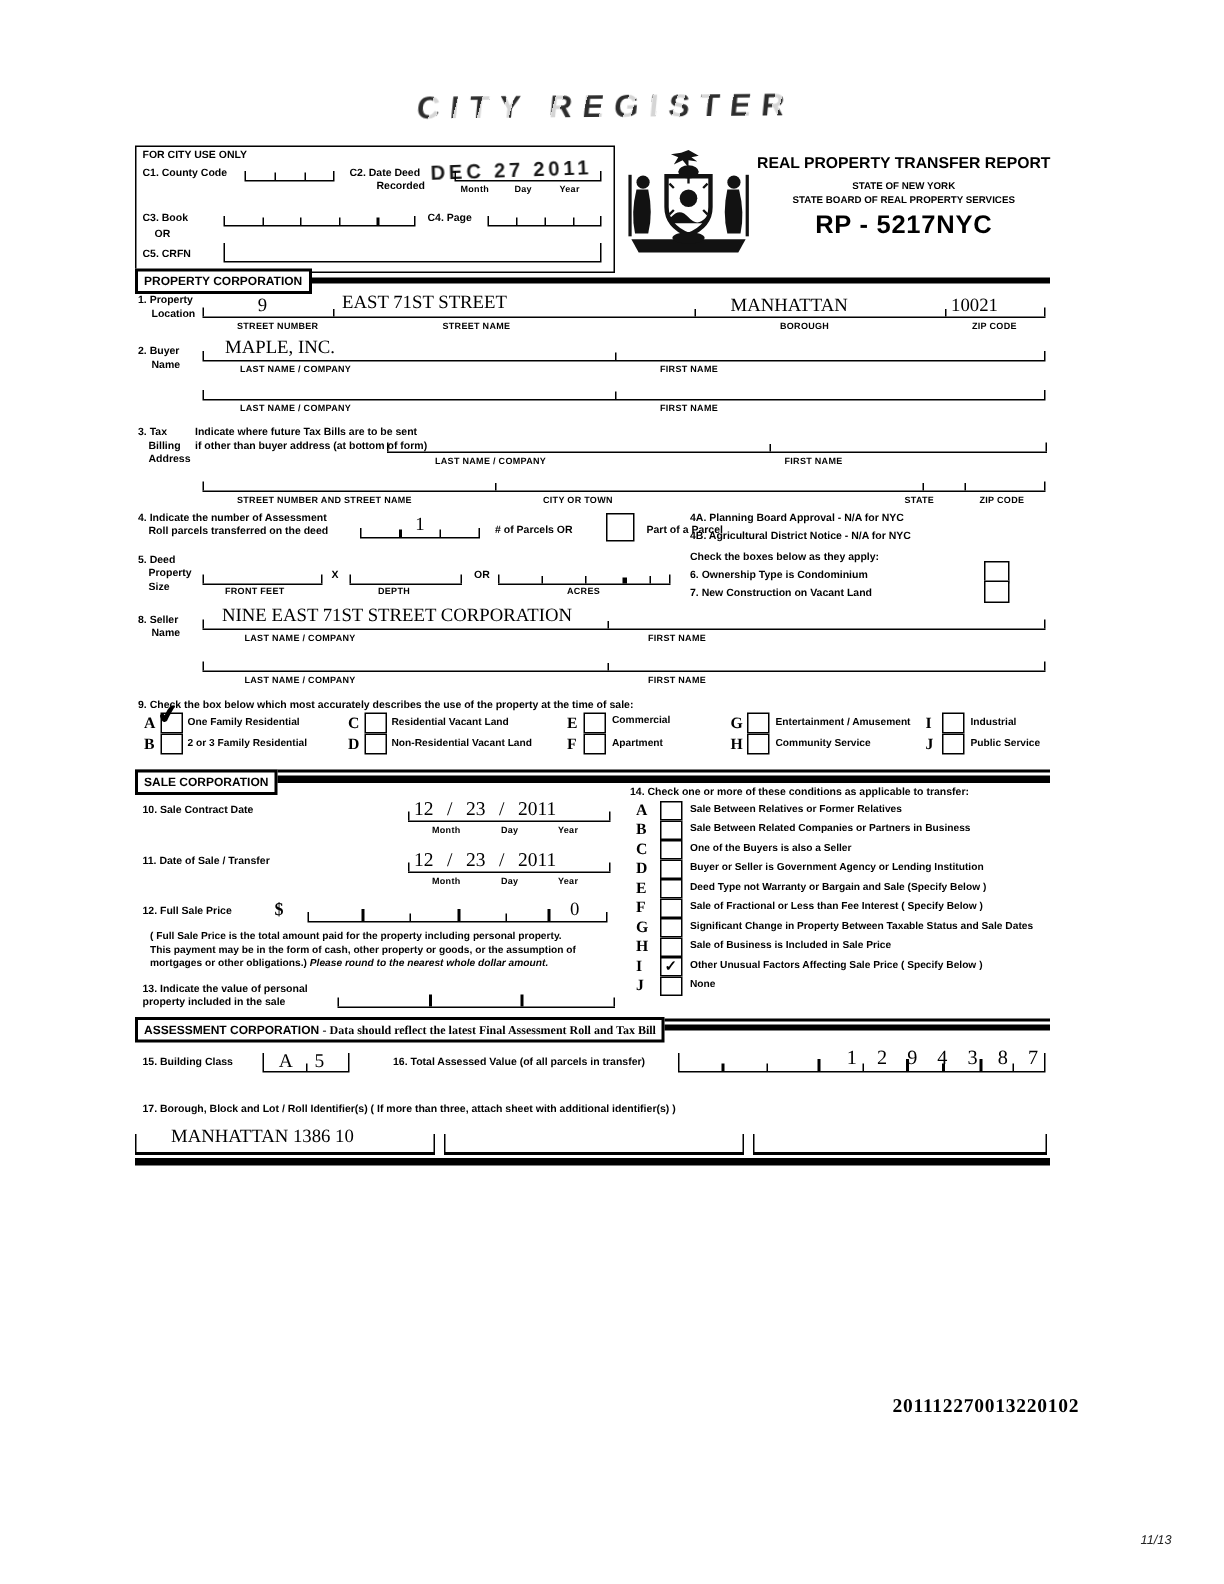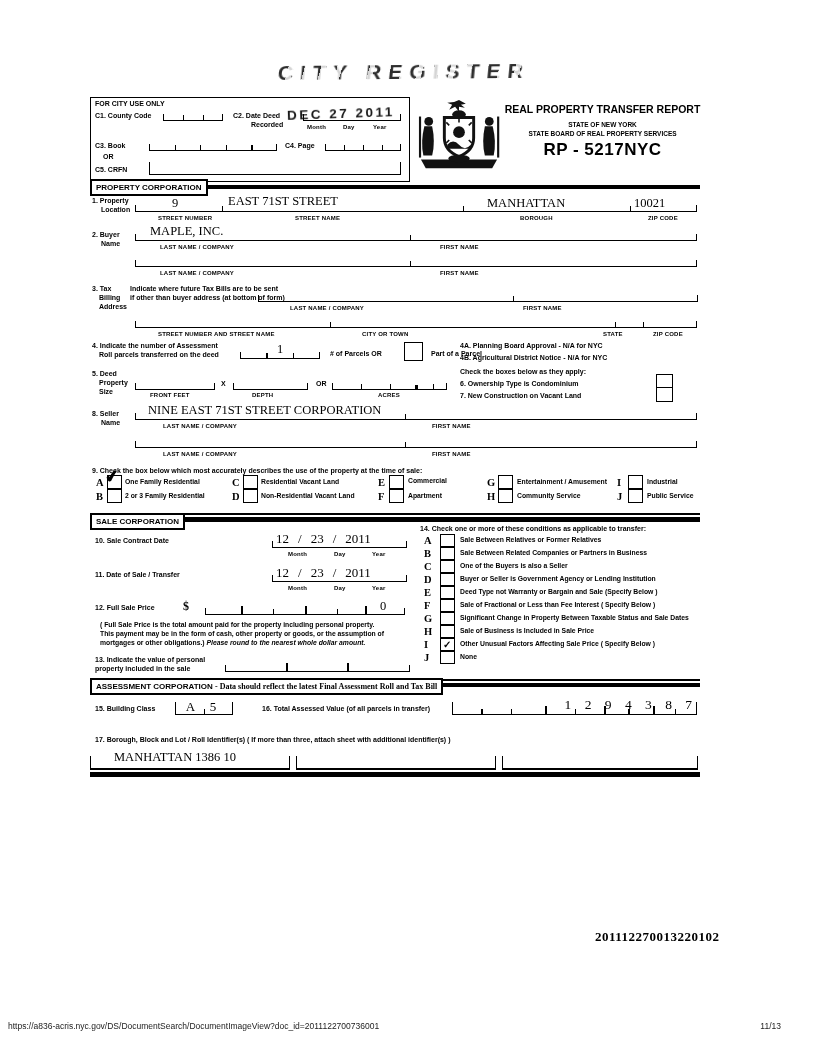--- a/index.html
+++ b/index.html
@@ -383,16 +383,15 @@
 
   <div class="a l" style="left:95px;top:736px;">17. Borough, Block and Lot / Roll Identifier(s)   ( If more than three, attach sheet with additional identifier(s) )</div>
   <div class="a v" style="left:114px;top:751px;">MANHATTAN  1386  10</div>
   <div class="a bl tall" style="left:90px;top:750px;width:200px;height:18px;border-bottom-width:2px;"></div>
   <div class="a bl tall" style="left:296px;top:750px;width:200px;height:18px;border-bottom-width:2px;"></div>
   <div class="a bl tall" style="left:502px;top:750px;width:196px;height:18px;border-bottom-width:2px;"></div>
   <div class="bar" style="left:90px;top:772px;width:610px;height:4.5px;"></div>
 
   <div class="a" style="left:595px;top:929px;font:bold 13px 'Liberation Serif',serif;letter-spacing:.5px;">201112270013220102</div>
 
-  <div class="a footer" style="left:8px;top:1021px;">https://a836-acris.nyc.gov/DS/DocumentSearch/DocumentImageView?doc_id=2011122700736001</div>
-  <div class="a footer" style="right:35px;top:1021px;">11/13</div>
+  <div class="a footer" style="right:35px;top:1021px;font-style:italic;">11/13</div>
 
 </div>
 
 </body></html>

